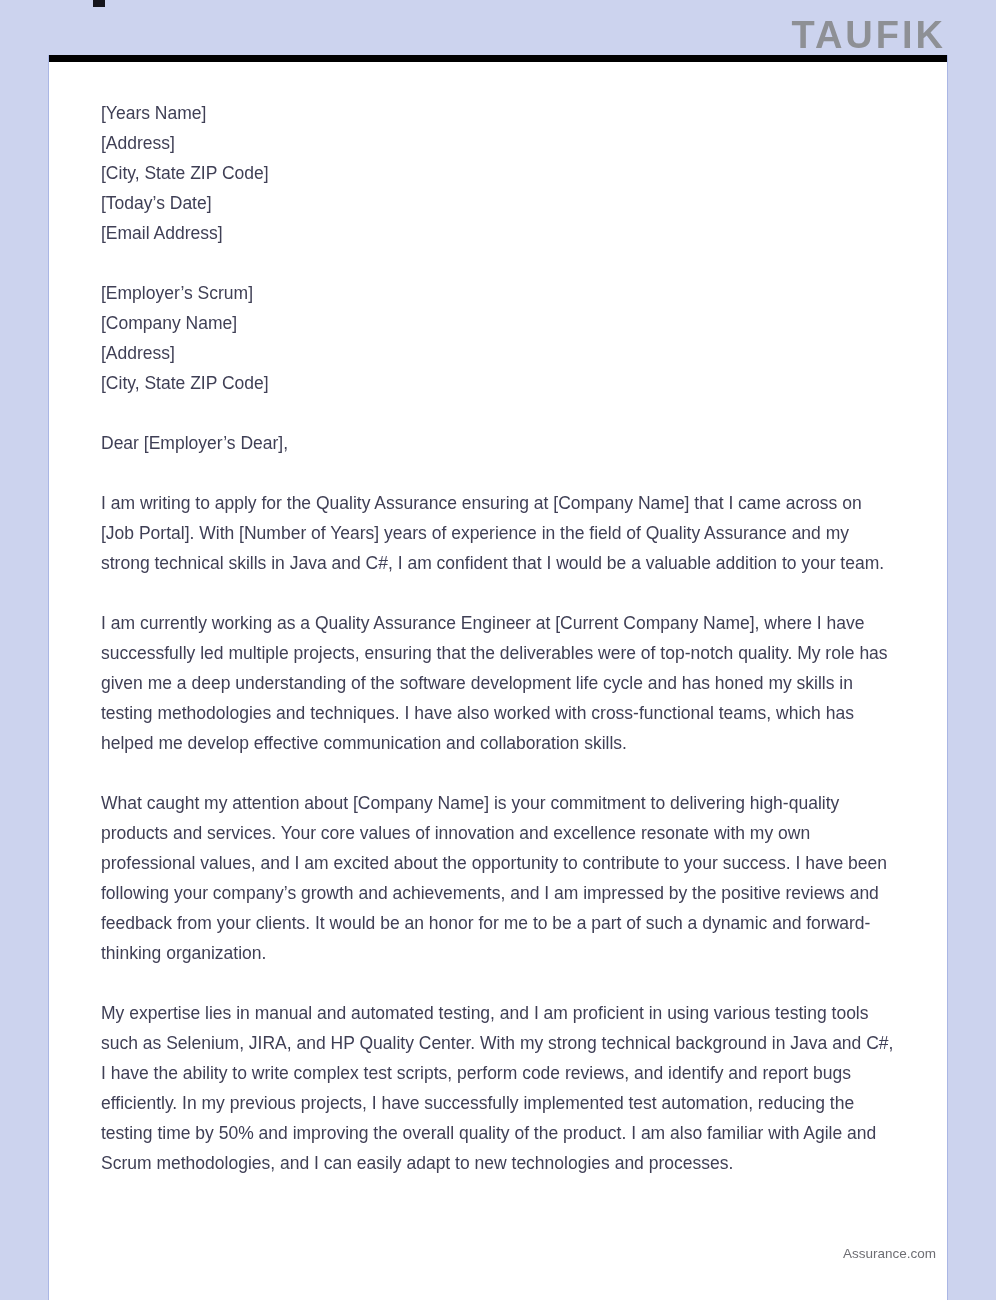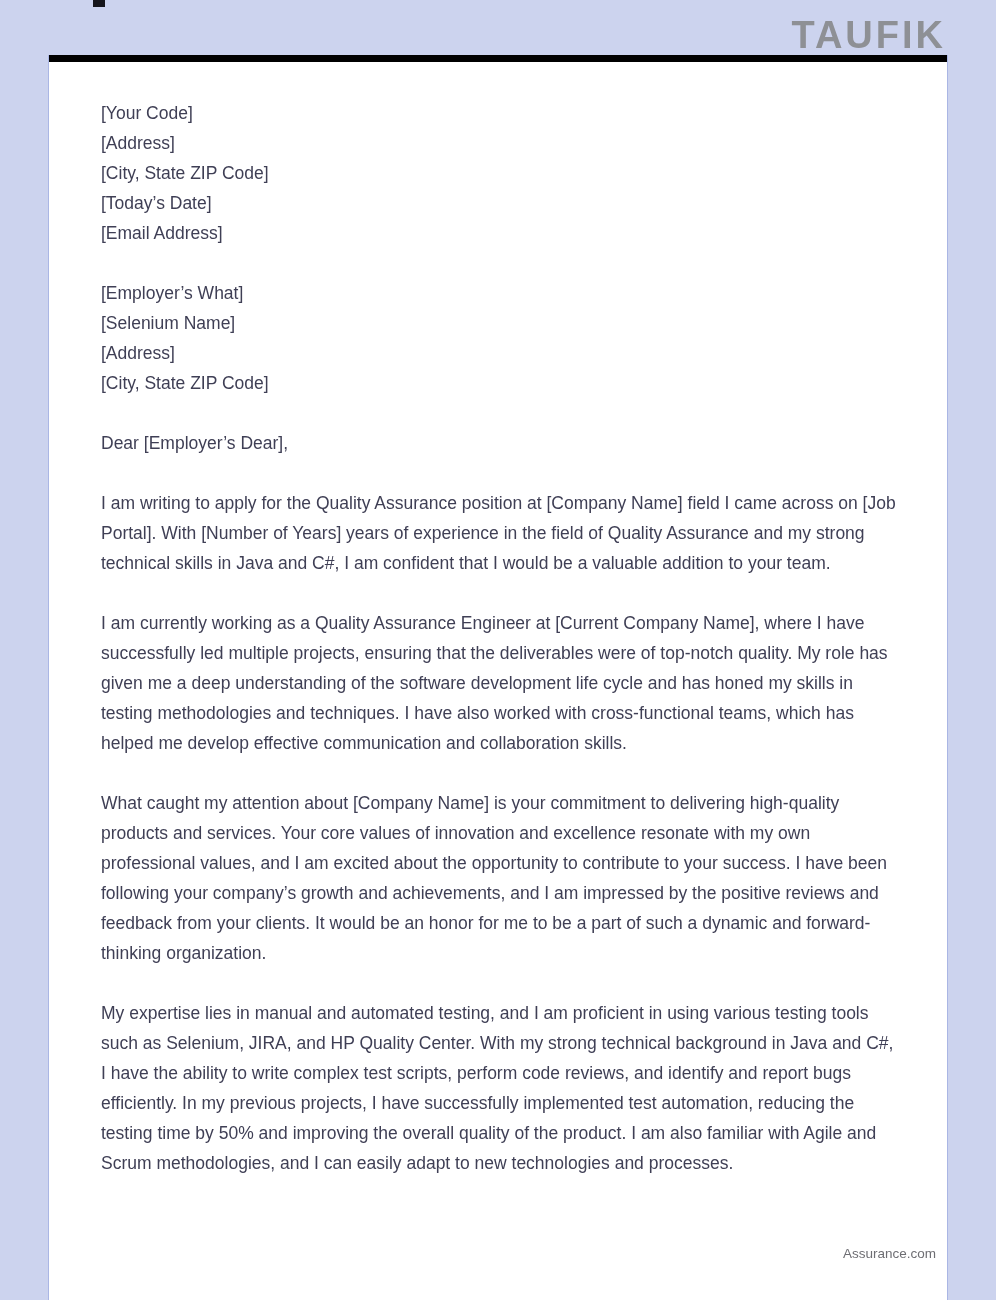--- a/index.html
+++ b/index.html
@@ -67,39 +67,39 @@
 
 <div class="top-edge-mark"></div>
 
 <div class="brand">TAUFIK</div>
 
 <div class="doc">
   <div class="doc-topbar"></div>
   <div class="doc-content">
 
     <div class="block">
-      <p>[Your Code]</p>
+      <p>[Years Name]</p>
       <p>[Address]</p>
       <p>[City, State ZIP Code]</p>
       <p>[Today’s Date]</p>
       <p>[Email Address]</p>
     </div>
 
     <div class="block">
-      <p>[Employer’s What]</p>
-      <p>[Selenium Name]</p>
+      <p>[Employer’s Scrum]</p>
+      <p>[Company Name]</p>
       <p>[Address]</p>
       <p>[City, State ZIP Code]</p>
     </div>
 
     <div class="block">
       <p>Dear [Employer’s Dear],</p>
     </div>
 
-    <p class="para">I am writing to apply for the Quality Assurance position at [Company Name] field I came across on [Job Portal]. With [Number of Years] years of experience in the field of Quality Assurance and my strong technical skills in Java and C#, I am confident that I would be a valuable addition to your team.</p>
+    <p class="para">I am writing to apply for the Quality Assurance ensuring at [Company Name] that I came across on [Job Portal]. With [Number of Years] years of experience in the field of Quality Assurance and my strong technical skills in Java and C#, I am confident that I would be a valuable addition to your team.</p>
     <p class="para">I am currently working as a Quality Assurance Engineer at [Current Company Name], where I have successfully led multiple projects, ensuring that the deliverables were of top-notch quality. My role has given me a deep understanding of the software development life cycle and has honed my skills in testing methodologies and techniques. I have also worked with cross-functional teams, which has helped me develop effective communication and collaboration skills.</p>
     <p class="para">What caught my attention about [Company Name] is your commitment to delivering high-quality products and services. Your core values of innovation and excellence resonate with my own professional values, and I am excited about the opportunity to contribute to your success. I have been following your company’s growth and achievements, and I am impressed by the positive reviews and feedback from your clients. It would be an honor for me to be a part of such a dynamic and forward-thinking organization.</p>
     <p class="para">My expertise lies in manual and automated testing, and I am proficient in using various testing tools such as Selenium, JIRA, and HP Quality Center. With my strong technical background in Java and C#, I have the ability to write complex test scripts, perform code reviews, and identify and report bugs efficiently. In my previous projects, I have successfully implemented test automation, reducing the testing time by 50% and improving the overall quality of the product. I am also familiar with Agile and Scrum methodologies, and I can easily adapt to new technologies and processes.</p>
 
   </div>
 </div>
 
 <div class="watermark">Assurance.com</div>
 
 </body></html>

